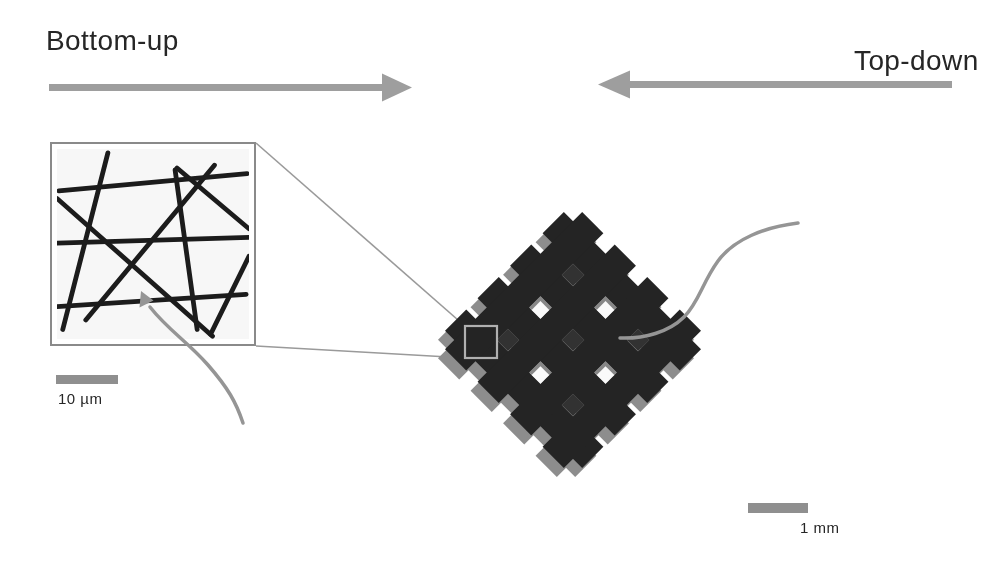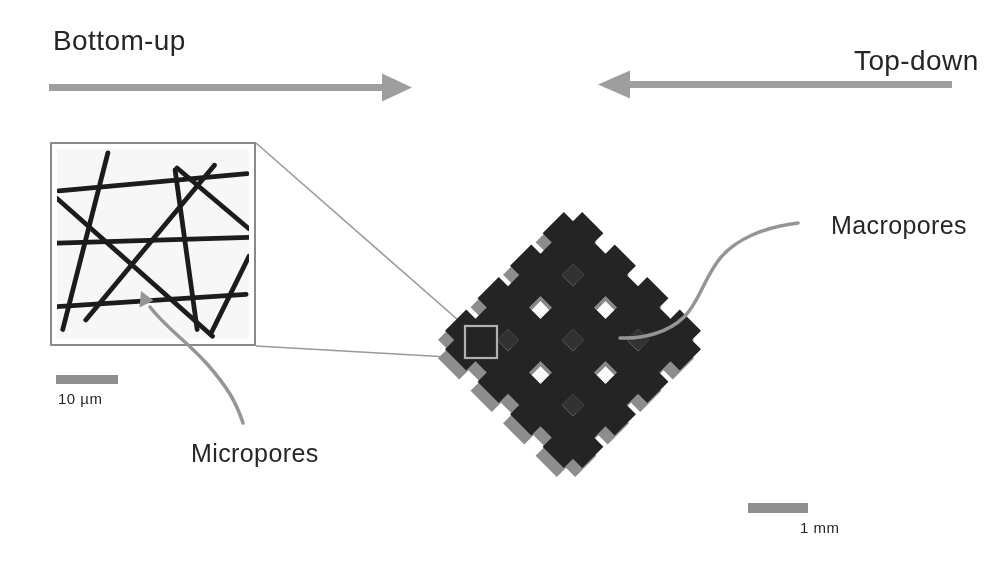--- a/index.html
+++ b/index.html
@@ -21,24 +21,22 @@
     padding:5px;z-index:1;
   }
   #inset svg{display:block;width:192px;height:190px;background:#f7f7f7;}
   .txt{z-index:4;}
 </style>
 </head>
 <body>
 
 <div id="canvas">
 
-  <div class="label label-lg txt" style="left:53px;top:25px;">Bottom-up</div>
+  <div class="label label-lg txt" style="left:46px;top:25px;">Bottom-up</div>
   <div class="label label-lg txt" style="left:854px;top:25px;margin-top:20px;">Top-down</div>
-  <div class="label label-md txt" style="left:831px;top:211px;">Macropores</div>
-  <div class="label label-md txt" style="left:191px;top:439px;">Micropores</div>
   <div class="label label-sm txt" style="left:58px;top:390px;">10 µm</div>
   <div class="label label-sm txt" style="left:800px;top:519px;">1 mm</div>
 
   <div id="inset">
     <svg viewBox="0 0 200 200" preserveAspectRatio="none">
       <g fill="none" stroke="#1c1c1c" stroke-width="5" stroke-linecap="round">
         <line x1="2" y1="44" x2="198" y2="26"></line>
         <line x1="53" y1="4" x2="6" y2="190"></line>
         <line x1="0" y1="52" x2="162" y2="197"></line>
         <line x1="30" y1="180" x2="164" y2="17"></line>

